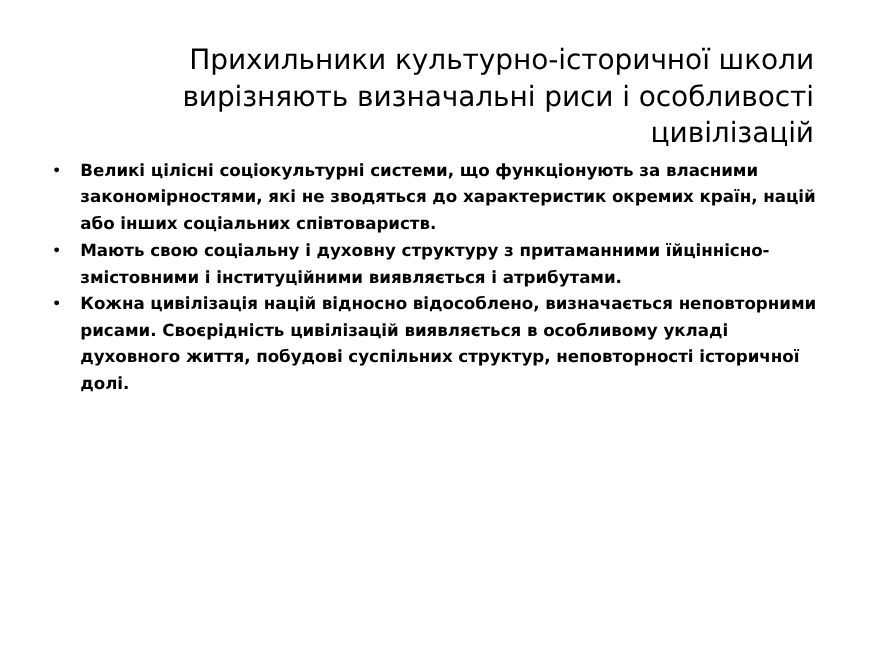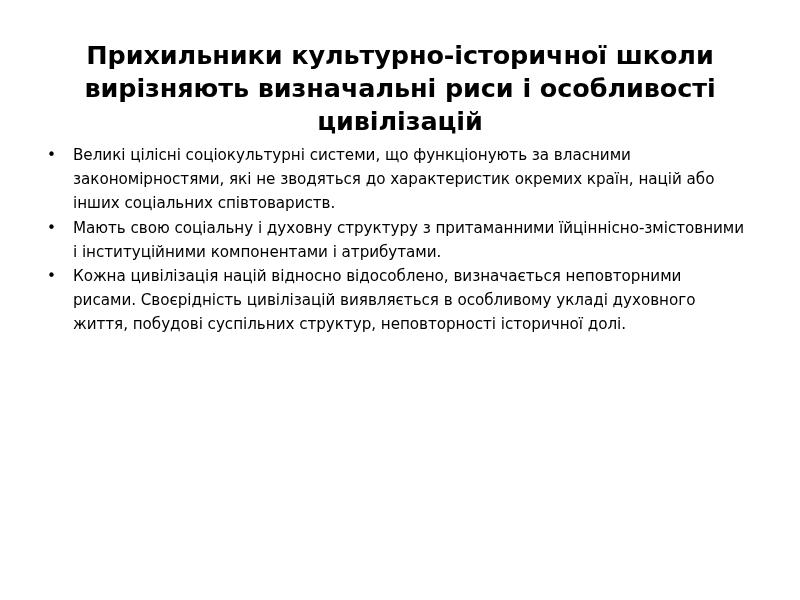--- a/index.html
+++ b/index.html
@@ -22,24 +22,24 @@
     background: #ffffff;
     box-sizing: border-box;
   }
 
   
   .slide-title {
     position: absolute;
     left: 60px;
     top: 22px;
     width: 680px;
-    text-align: center;
+    text-align: right;
     font-size: 25.5px;
     line-height: 33px;
-    font-weight: 700;
+    font-weight: 400;
     letter-spacing: -0.1px;
     color: #000000;
     white-space: pre-line;
   }
 
   
   .body-list {
     position: absolute;
     left: 42px;
     top: 143px;
@@ -67,39 +67,40 @@
     width: 14px;
     font-size: 15.2px;
     line-height: 24.2px;
     text-align: left;
     color: #000000;
     user-select: none;
   }
 
   .bullet-text {
     display: block;
+    font-weight: bold;
   }
 </style>
 </head>
 <body>
 
 <div class="slide">
 
   <h1 class="slide-title">Прихильники культурно-історичної школи вирізняють визначальні риси і особливості цивілізацій</h1>
 
   <ul class="body-list">
 
     <li class="bullet-item">
       <span class="bullet-marker">•</span>
       <span class="bullet-text">Великі цілісні соціокультурні системи, що функціонують за власними закономірностями, які не зводяться до  характеристик окремих країн, націй або інших соціальних співтовариств.</span>
     </li>
 
     <li class="bullet-item">
       <span class="bullet-marker">•</span>
-      <span class="bullet-text">Мають свою соціальну і духовну структуру з притаманними їйціннісно-змістовними і інституційними компонентами і атрибутами.</span>
+      <span class="bullet-text">Мають свою соціальну і духовну структуру з притаманними їйціннісно-змістовними і інституційними виявляється і атрибутами.</span>
     </li>
 
     <li class="bullet-item">
       <span class="bullet-marker">•</span>
       <span class="bullet-text">Кожна цивілізація націй відносно відособлено, визначається неповторними рисами. Своєрідність цивілізацій виявляється в особливому укладі духовного життя, побудові суспільних структур, неповторності історичної долі.</span>
     </li>
 
   </ul>
 </div>
 

